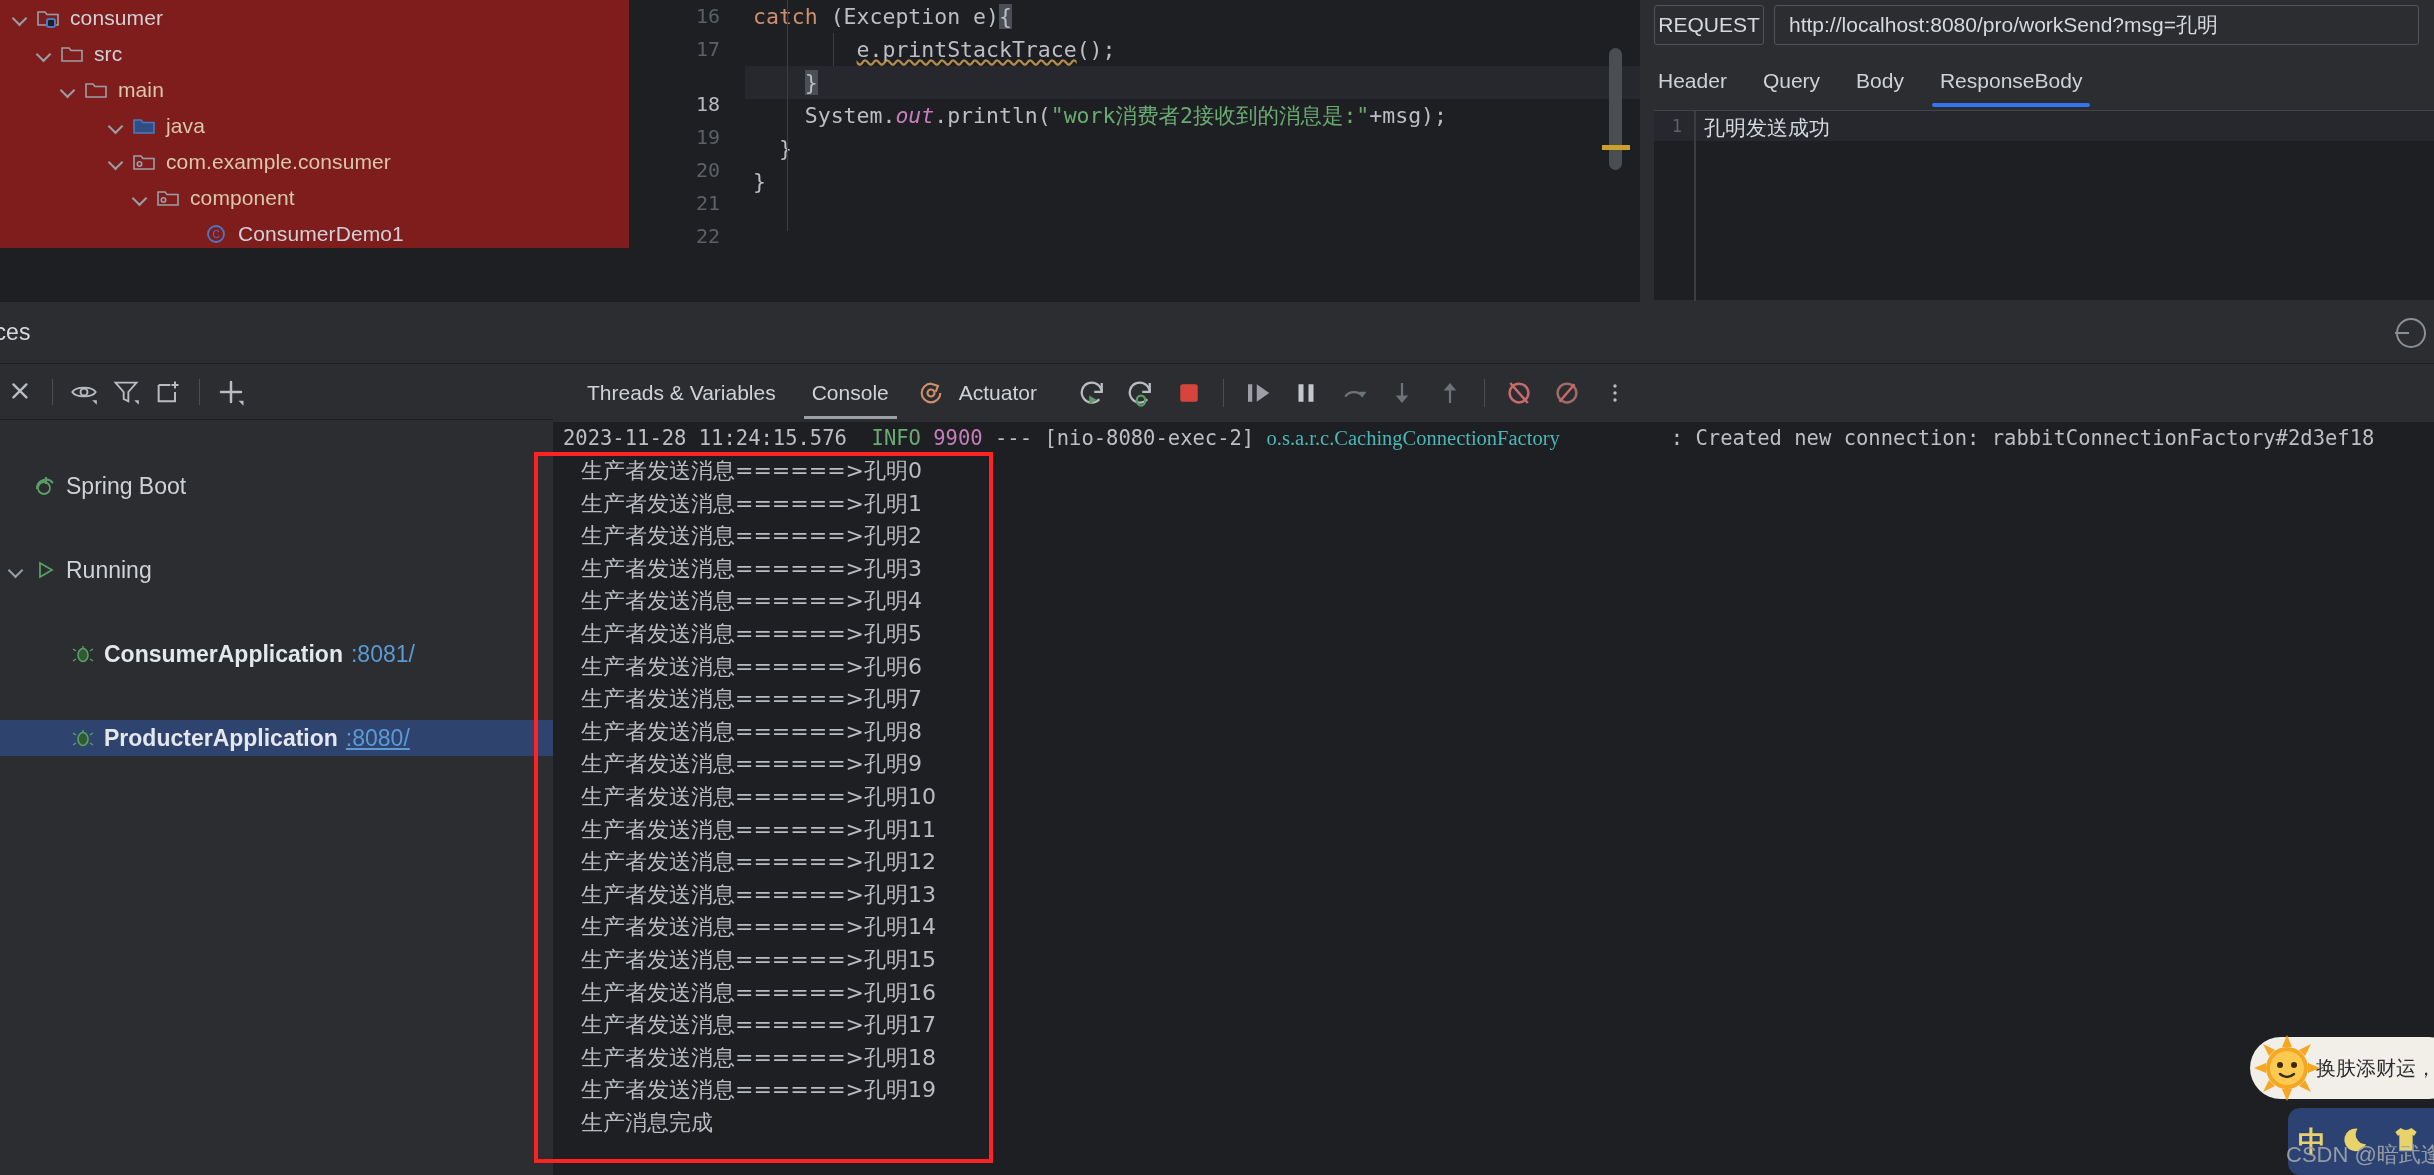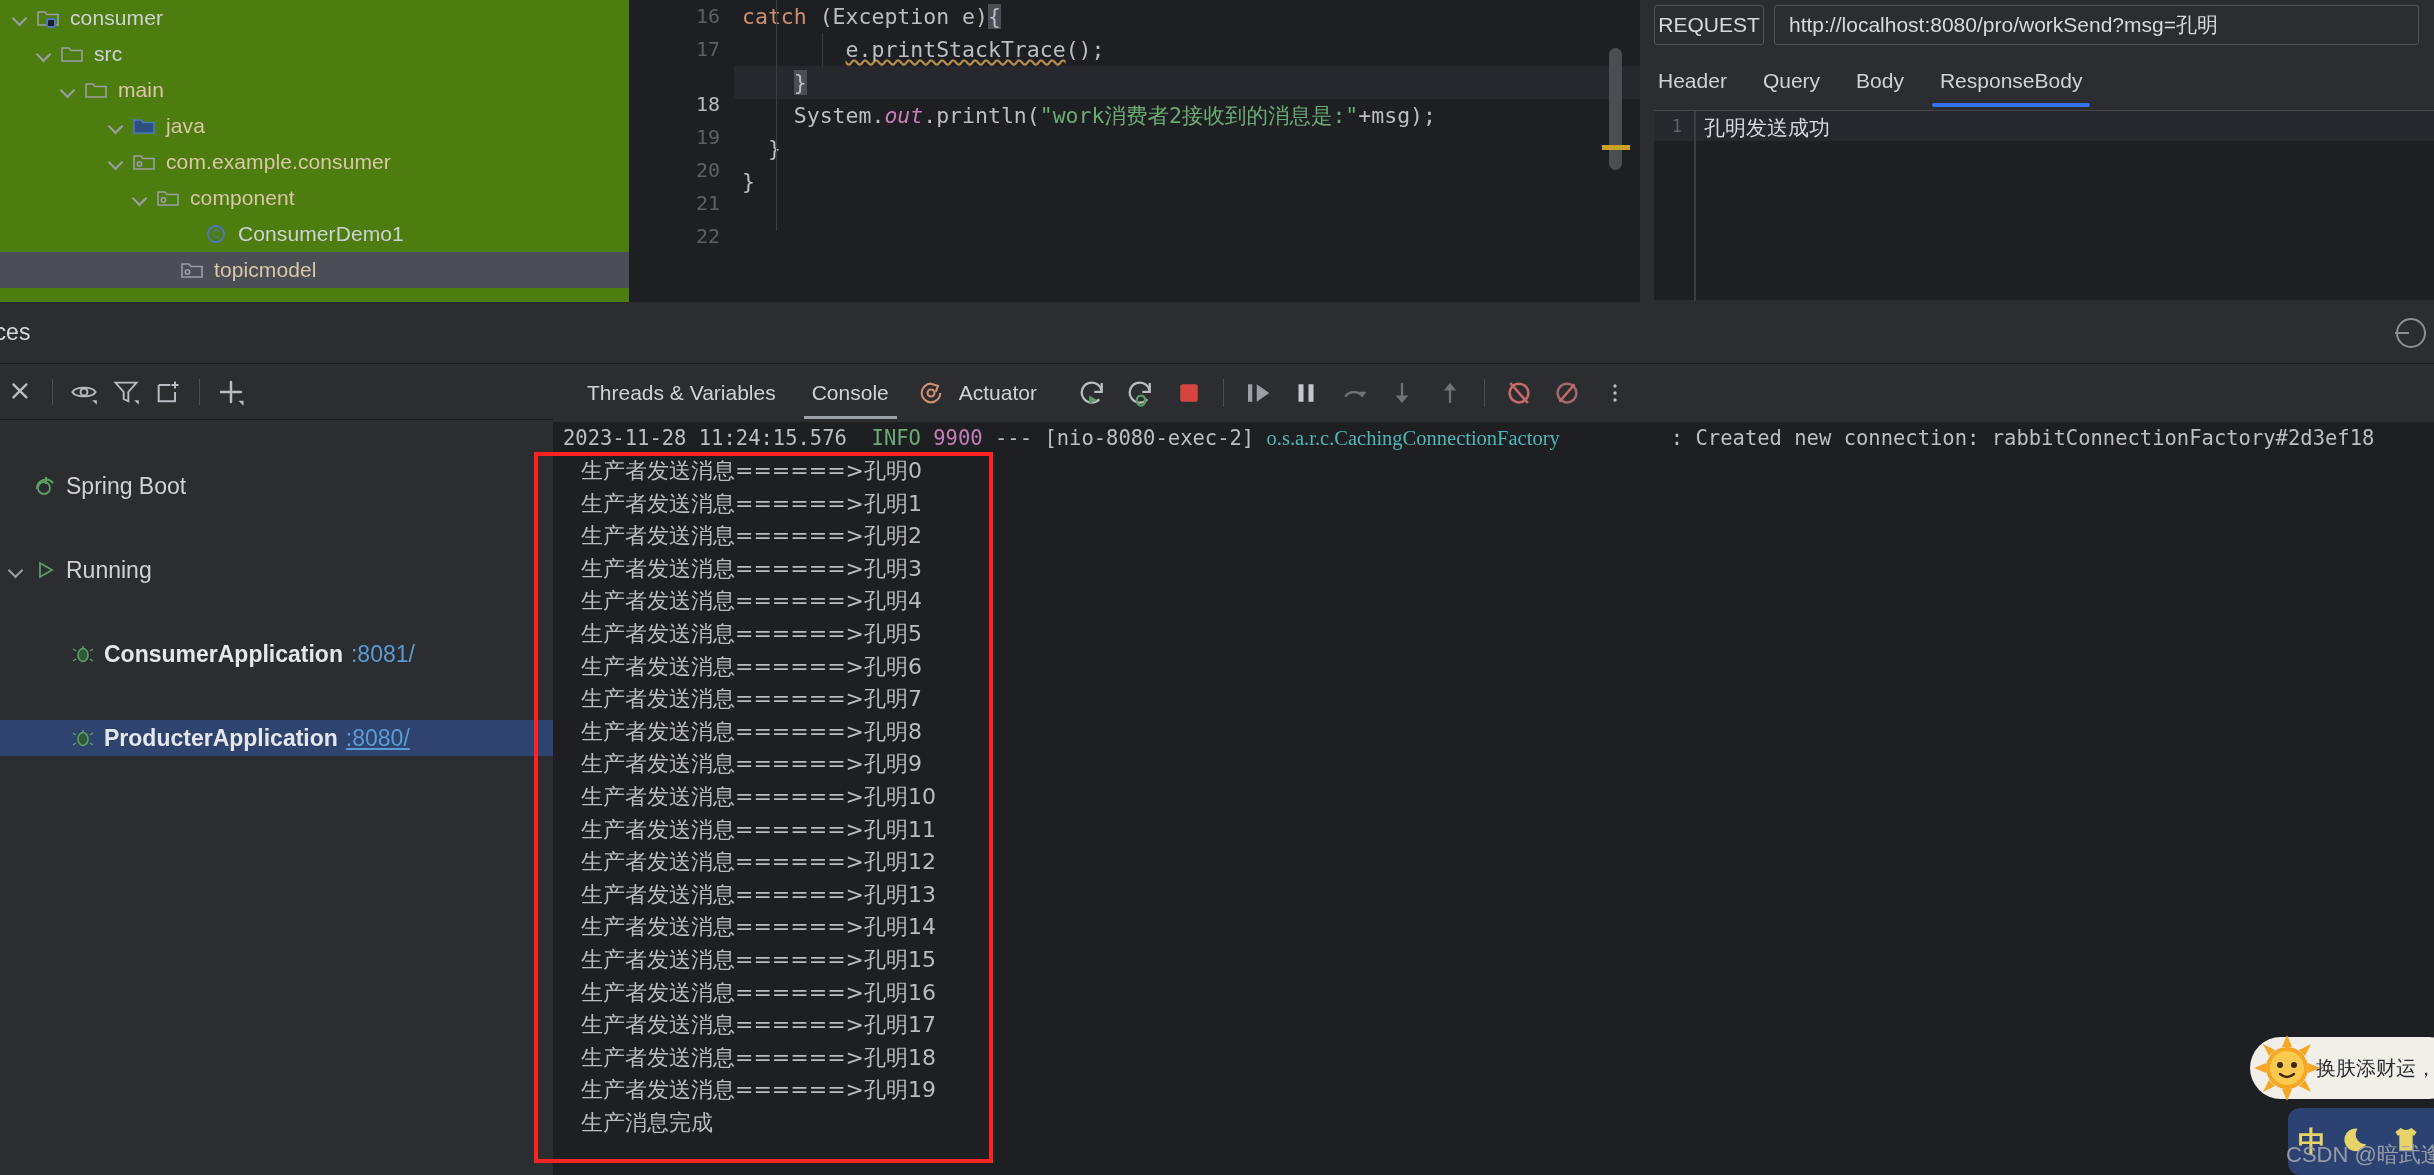--- a/index.html
+++ b/index.html
@@ -9,22 +9,22 @@
     font-family: "Liberation Sans", sans-serif;
     overflow: hidden;
   }
   .screen { position: relative; width: 2434px; height: 1175px; background: #1e1f22; }
 
   
   .top-row { position: absolute; left:0; top:0; width:2434px; height:302px; }
 
   
   .tree {
-    position: absolute; left:0; top:0; width:629px; height:302px;
-    background:#4d7c0f; overflow:hidden;
+    position: absolute; left:0; top:0; width:629px; height:248px;
+    background:#7f1d1d; overflow:hidden;
   }
   .tree-row {
     display:flex; align-items:center; height:36px;
     font-size:21px; color:#cfd2d6; white-space:nowrap;
   }
   .tree-row.sel { background:#4b4f55; }
   .chev { width:22px; height:22px; flex:0 0 22px; position:relative; margin-right:4px; }
   .chev::after{
     content:""; position:absolute; left:4px; top:6px;
     width:9px; height:9px; border-right:2px solid #9aa0a6; border-bottom:2px solid #9aa0a6;
@@ -42,21 +42,21 @@
     position:absolute; left:629px; top:0; width:1011px; height:302px;
     background:#1e1f22; overflow:hidden;
     font-family:"DejaVu Sans Mono","Liberation Mono",monospace;
   }
   .gutter {
     position:absolute; left:0; top:0; width:105px; height:302px;
     background:#1e1f22; text-align:right;
   }
   .gline { height:33px; line-height:33px; padding-right:14px; color:#5c6067; font-size:20px; }
   .gline.cur { color:#b6bac0;margin-top:22px; }
-  .editor-body { position:absolute; left:105px; top:0; right:0; height:380px; }
+  .editor-body { position:absolute; left:116px; top:0; right:0; height:380px; }
   .cline { height:33px; line-height:33px; font-size:21.5px; color:#bcbec4; white-space:pre; padding-left:8px; }
   .cline.hl { background:#26282e; }
   .kw { color:#cf8e6d; }
   .sfield { color:#c77dbb; font-style:italic;text-align:right; }
   .str { color:#6aab73; }
   .mcall { color:#bcbec4; }
   .mcall.u { text-decoration: underline wavy #b58c4a; text-decoration-skip-ink:none; }
   .indent-guide { position:absolute; width:1px; background:#3a3d42; }
   .brace-hl { background:#4b4f55; }
   .ed-scroll { position:absolute; right:18px; top:48px; width:13px; height:122px; background:#4a4d52; border-radius:7px; }

